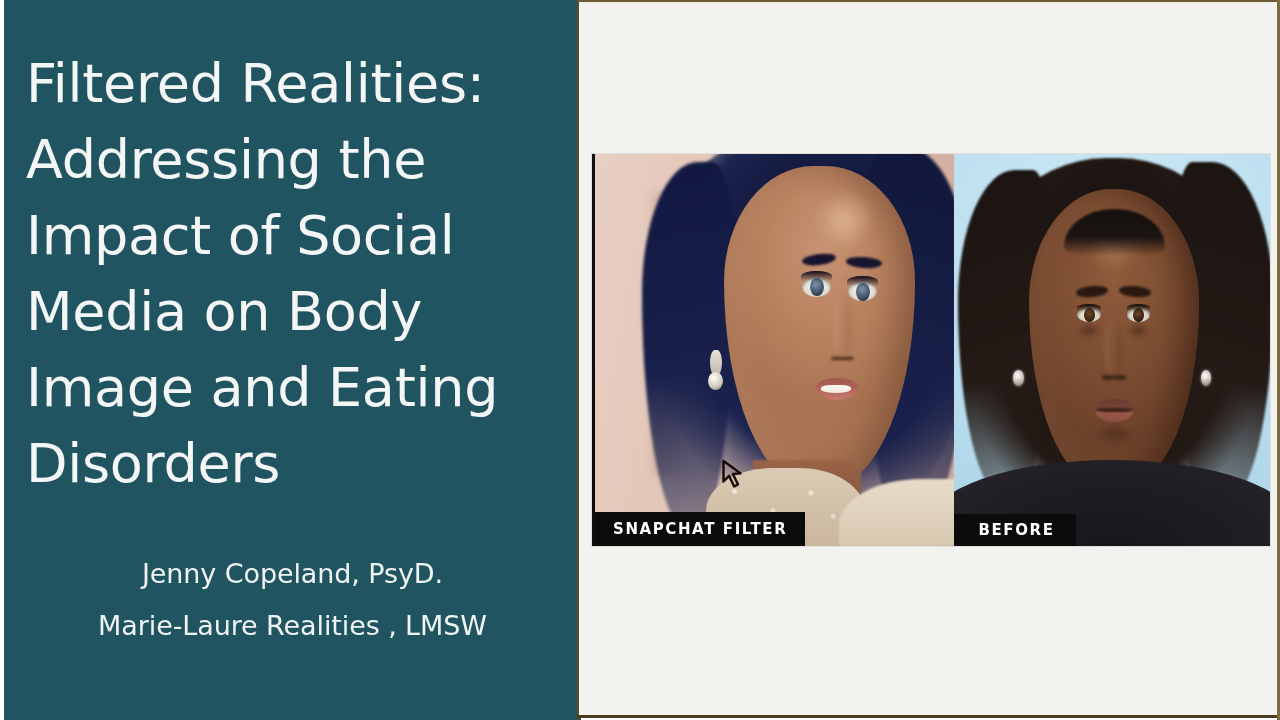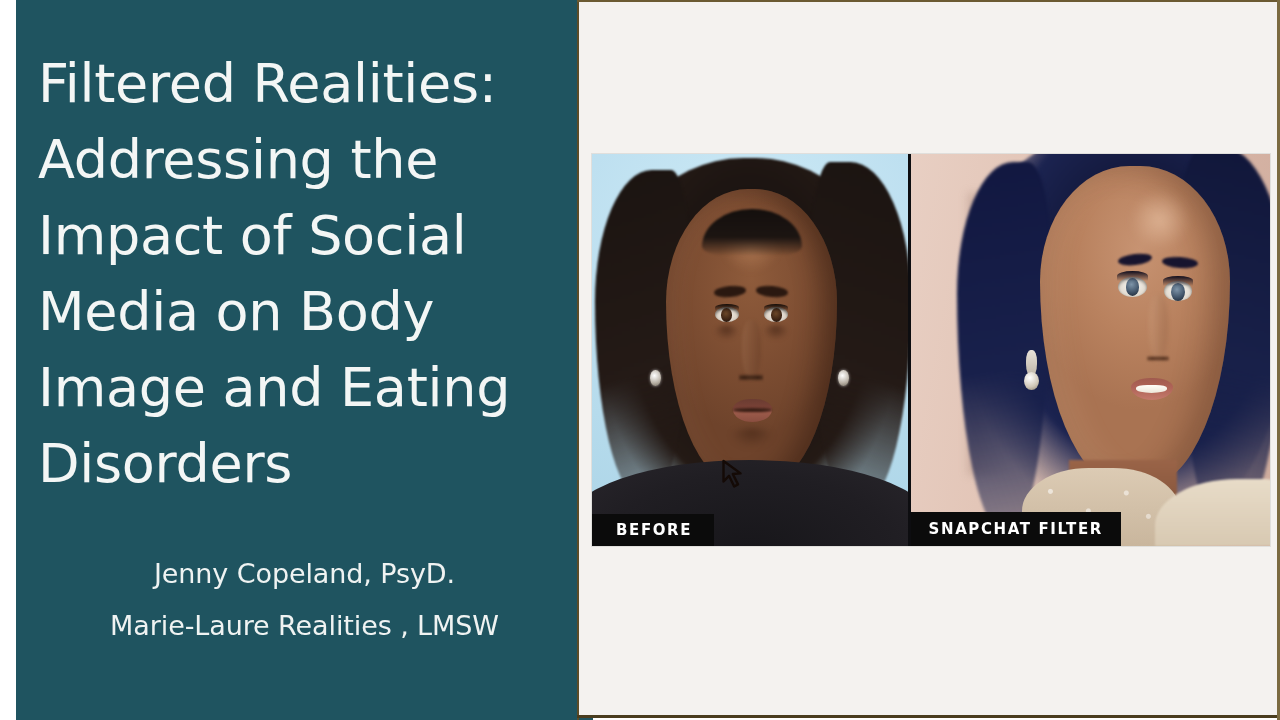--- a/index.html
+++ b/index.html
@@ -11,21 +11,21 @@
     position: relative;
     width: 1280px;
     height: 720px;
     overflow: hidden;
     font-family: "DejaVu Sans", sans-serif;
   }
 
   
   #left-panel {
     position: absolute;
-    left: 16px; top: 0;
+    left: 4px; top: 0;
     width: 577px;
     height: 720px;
     background: #1F5460;
   }
   #title-block {
     position: absolute;
     left: 22px;
     top: 46px;
     width: 545px;
   }
@@ -357,20 +357,51 @@
 
   <div id="right-panel"></div>
 
   <div id="panel-divider"></div>
   <div id="right-frame-top"></div>
   <div id="right-frame-bottom"></div>
   <div id="right-frame-right"></div>
 
   <div id="image-pair">
 
+    <div class="photo" id="photo-filter">
+      <div class="bg-room"></div>
+      <div class="wall-edge"></div>
+      <div class="hair-f-back"></div>
+      <div class="hair-f-left"></div>
+      <div class="hair-f-right"></div>
+      <div class="face-f">
+        <div class="f-sheen"></div>
+        <div class="f-brow l"></div>
+        <div class="f-brow r"></div>
+        <div class="f-eye l">
+          <div class="f-iris"></div>
+          <div class="f-lash"></div>
+        </div>
+        <div class="f-eye r">
+          <div class="f-iris"></div>
+          <div class="f-lash"></div>
+        </div>
+        <div class="f-nose"></div>
+        <div class="f-nostrils"></div>
+        <div class="f-lips"></div>
+        <div class="f-teeth"></div>
+      </div>
+      <div class="f-earring"></div>
+      <div class="f-earring-b"></div>
+      <div class="f-neck"></div>
+      <div class="f-lace"></div>
+      <div class="f-shoulder-r"></div>
+      <div class="tag" id="tag-filter">SNAPCHAT FILTER</div>
+    </div>
+
     <div class="photo" id="photo-before">
       <div class="bg-studio"></div>
       <div class="hair-back"></div>
       <div class="hair-strandL"></div>
       <div class="hair-strandR"></div>
       <div class="face-b">
         <div class="forehead-sheen"></div>
         <div class="hairline"></div>
         <div class="brow l"></div>
         <div class="brow r"></div>
@@ -390,50 +421,19 @@
         <div class="lipline"></div>
         <div class="chin-shadow"></div>
       </div>
       <div class="earring l"></div>
       <div class="earring r"></div>
       <div class="neck-b"></div>
       <div class="shoulders"></div>
       <div class="tag" id="tag-before">BEFORE</div>
     </div>
 
-    <div class="photo" id="photo-filter">
-      <div class="bg-room"></div>
-      <div class="wall-edge"></div>
-      <div class="hair-f-back"></div>
-      <div class="hair-f-left"></div>
-      <div class="hair-f-right"></div>
-      <div class="face-f">
-        <div class="f-sheen"></div>
-        <div class="f-brow l"></div>
-        <div class="f-brow r"></div>
-        <div class="f-eye l">
-          <div class="f-iris"></div>
-          <div class="f-lash"></div>
-        </div>
-        <div class="f-eye r">
-          <div class="f-iris"></div>
-          <div class="f-lash"></div>
-        </div>
-        <div class="f-nose"></div>
-        <div class="f-nostrils"></div>
-        <div class="f-lips"></div>
-        <div class="f-teeth"></div>
-      </div>
-      <div class="f-earring"></div>
-      <div class="f-earring-b"></div>
-      <div class="f-neck"></div>
-      <div class="f-lace"></div>
-      <div class="f-shoulder-r"></div>
-      <div class="tag" id="tag-filter">SNAPCHAT FILTER</div>
-    </div>
-
   </div>
 
   <svg id="mouse-cursor" viewBox="0 0 26 34" xmlns="http://www.w3.org/2000/svg">
     <path d="M2.5 2.0 L2.5 22.5 L8.0 16.8 L13.2 27.5 L17.0 25.4 L11.8 15.0 L19.6 14.4 Z" fill="none" stroke="#140a06" stroke-width="2.4" stroke-linejoin="round"></path>
   </svg>
 
 </div>
 
 </body></html>

